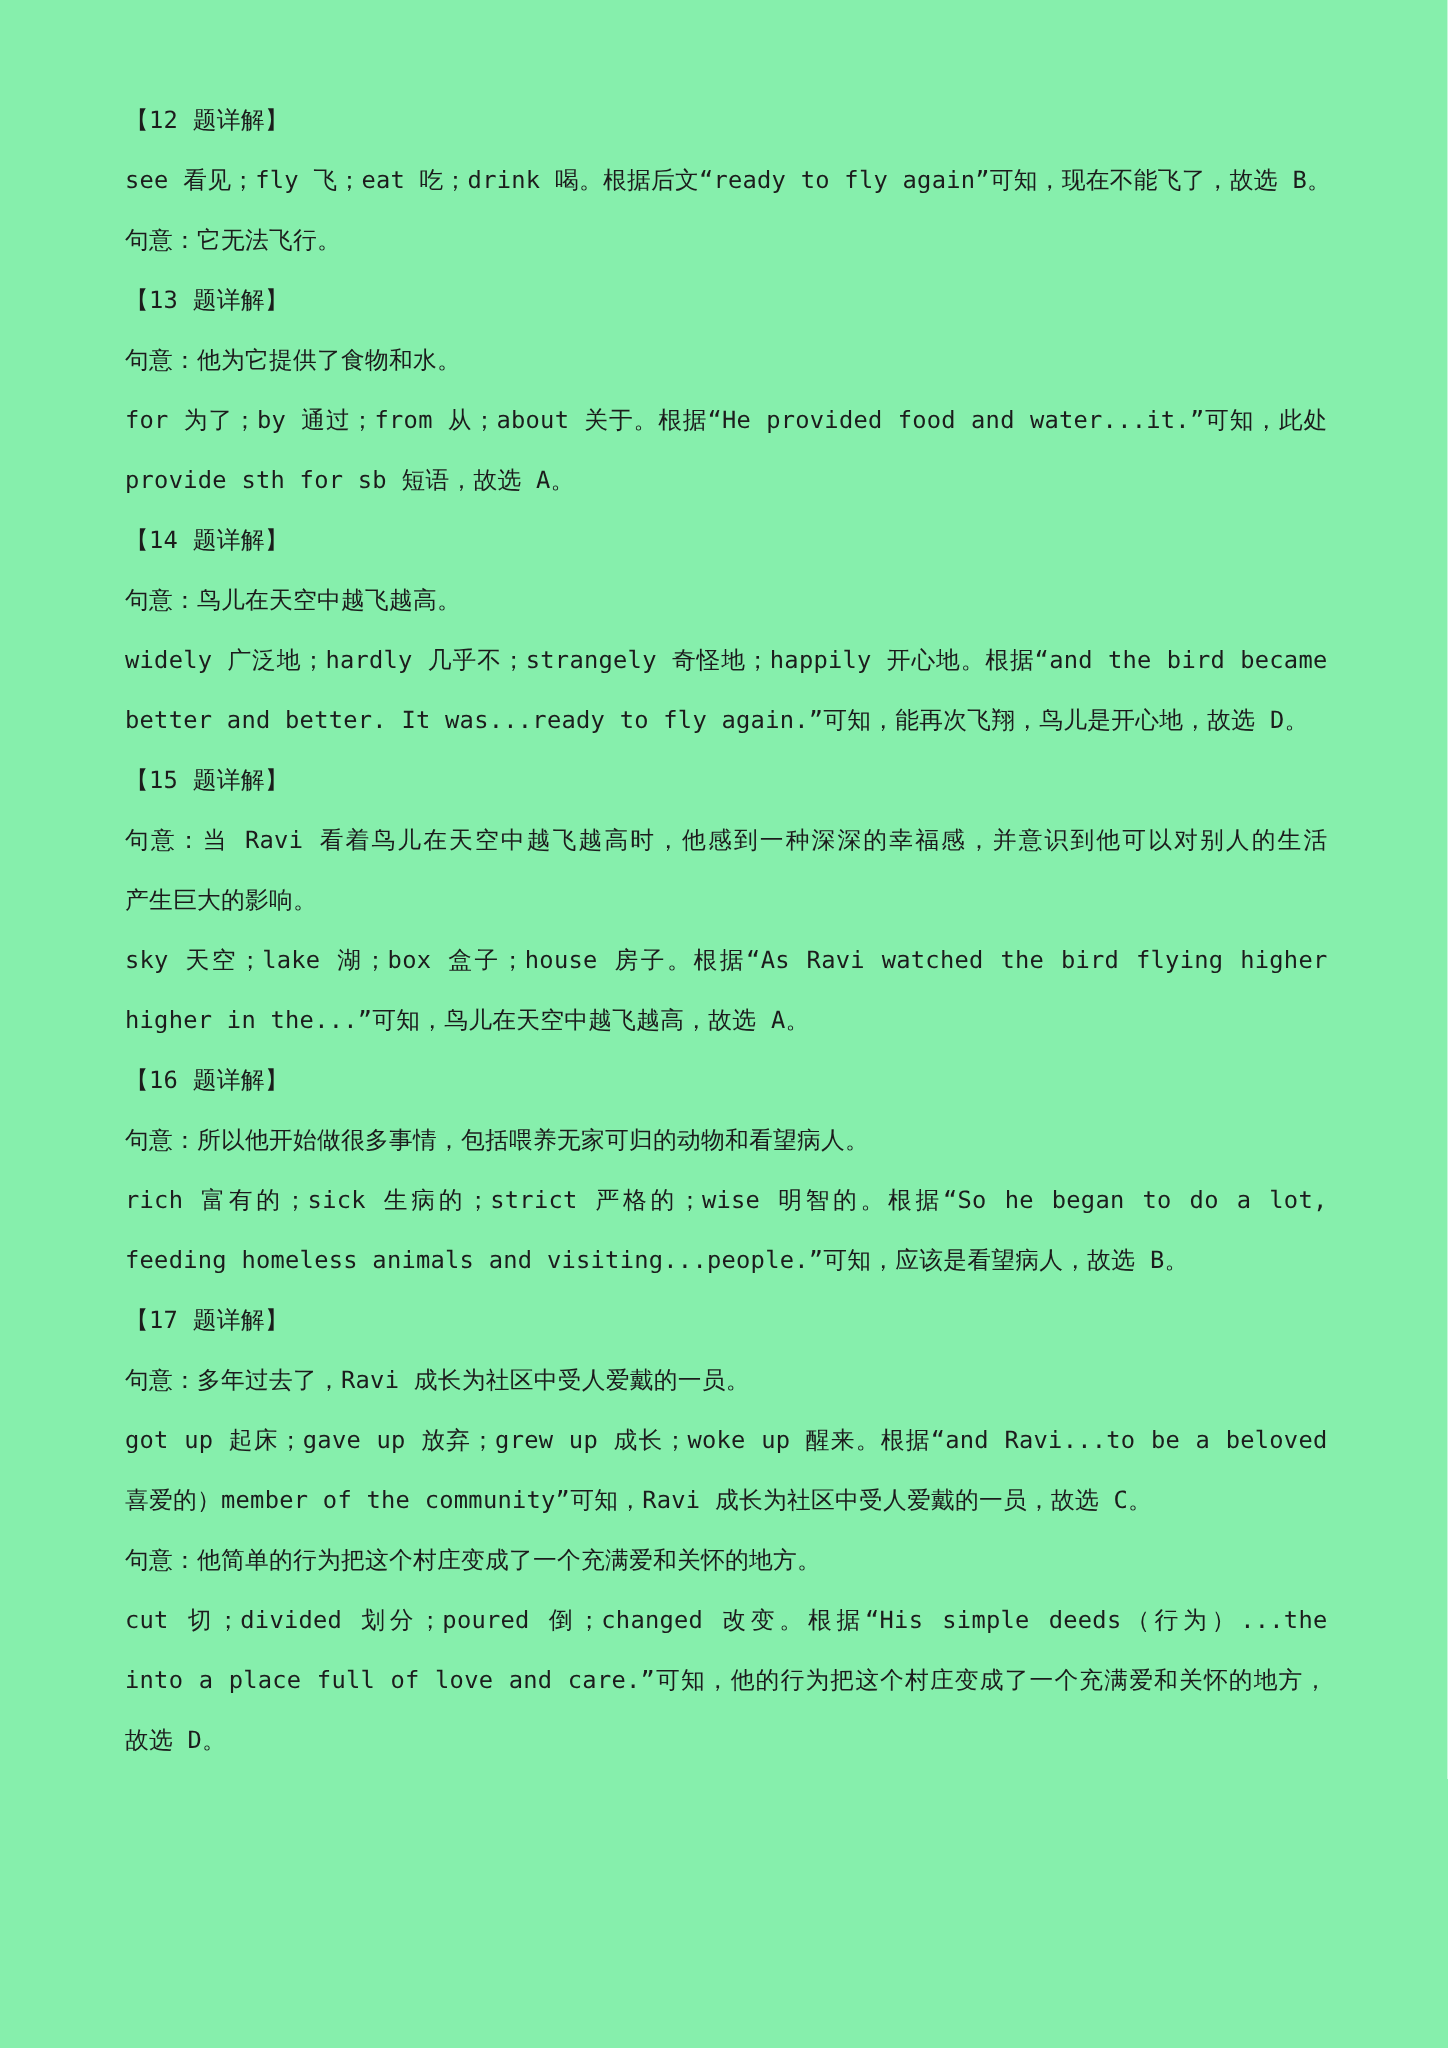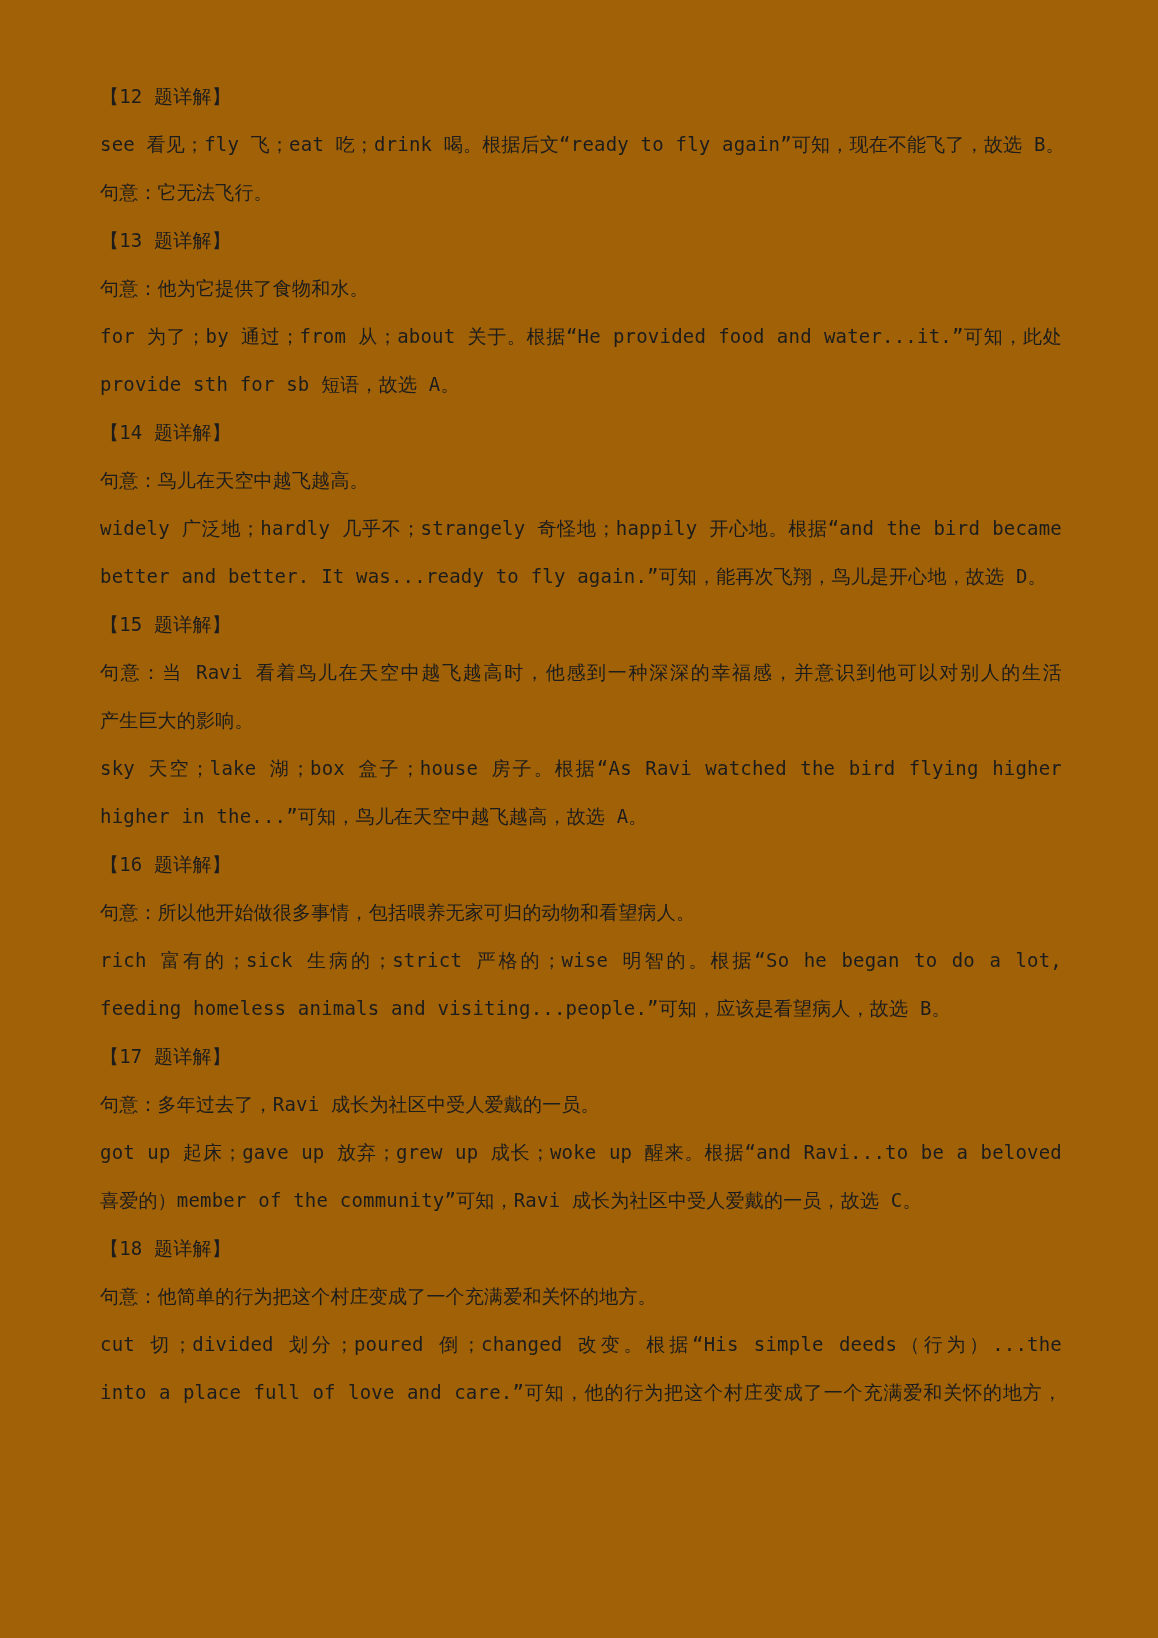--- a/index.html
+++ b/index.html
@@ -5,21 +5,21 @@
   html, body {
     margin: 0;
     padding: 0;
     background: #fbfbfb;
   }
   .page {
     position: relative;
     width: 1158px;
     height: 1638px;
     box-sizing: border-box;
-    background: #a16207;
+    background: #86efac;
     padding: 72px 96px 0 100px;
     font-family: "DejaVu Sans Mono", "Liberation Mono", monospace;
     font-size: 19px;
     color: #1c1c1c;
     overflow: hidden;
   }
   .section { margin: 0; }
   .line {
     line-height: 48px;
     white-space: nowrap;
@@ -78,22 +78,22 @@
   </div>
 
   <div class="section">
     <div class="line heading">【17 题详解】</div>
     <div class="line">句意：多年过去了，Ravi 成长为社区中受人爱戴的一员。</div>
     <div class="line fill">got up 起床；gave up 放弃；grew up 成长；woke up 醒来。根据“and Ravi...to be a beloved（深受</div>
     <div class="line">喜爱的）member of the community”可知，Ravi 成长为社区中受人爱戴的一员，故选 C。</div>
   </div>
 
   <div class="section">
-    <div class="line heading">【18 题详解】</div>
     <div class="line">句意：他简单的行为把这个村庄变成了一个充满爱和关怀的地方。</div>
     <div class="line fill">cut 切；divided 划分；poured 倒；changed 改变。根据“His simple deeds（行为）...the village</div>
     <div class="line fill">into a place full of love and care.”可知，他的行为把这个村庄变成了一个充满爱和关怀的地方，</div>
+    <div class="line">故选 D。</div>
   </div>
 
   <div class="section">
   </div>
 
 </div>
 
 </body></html>

